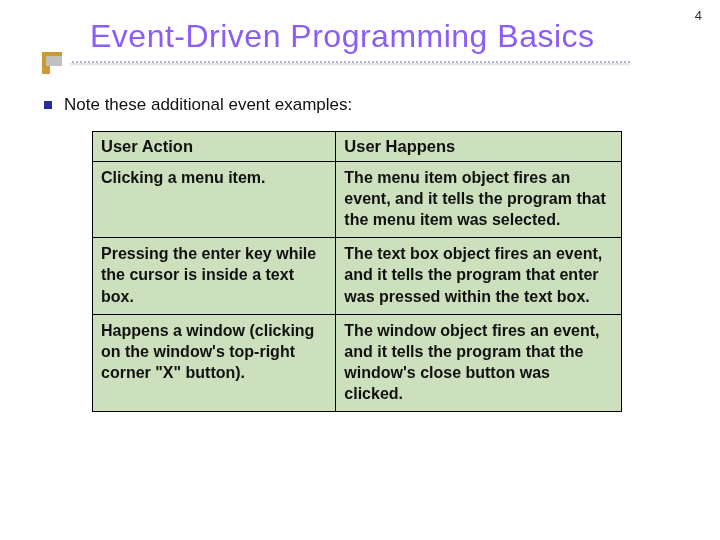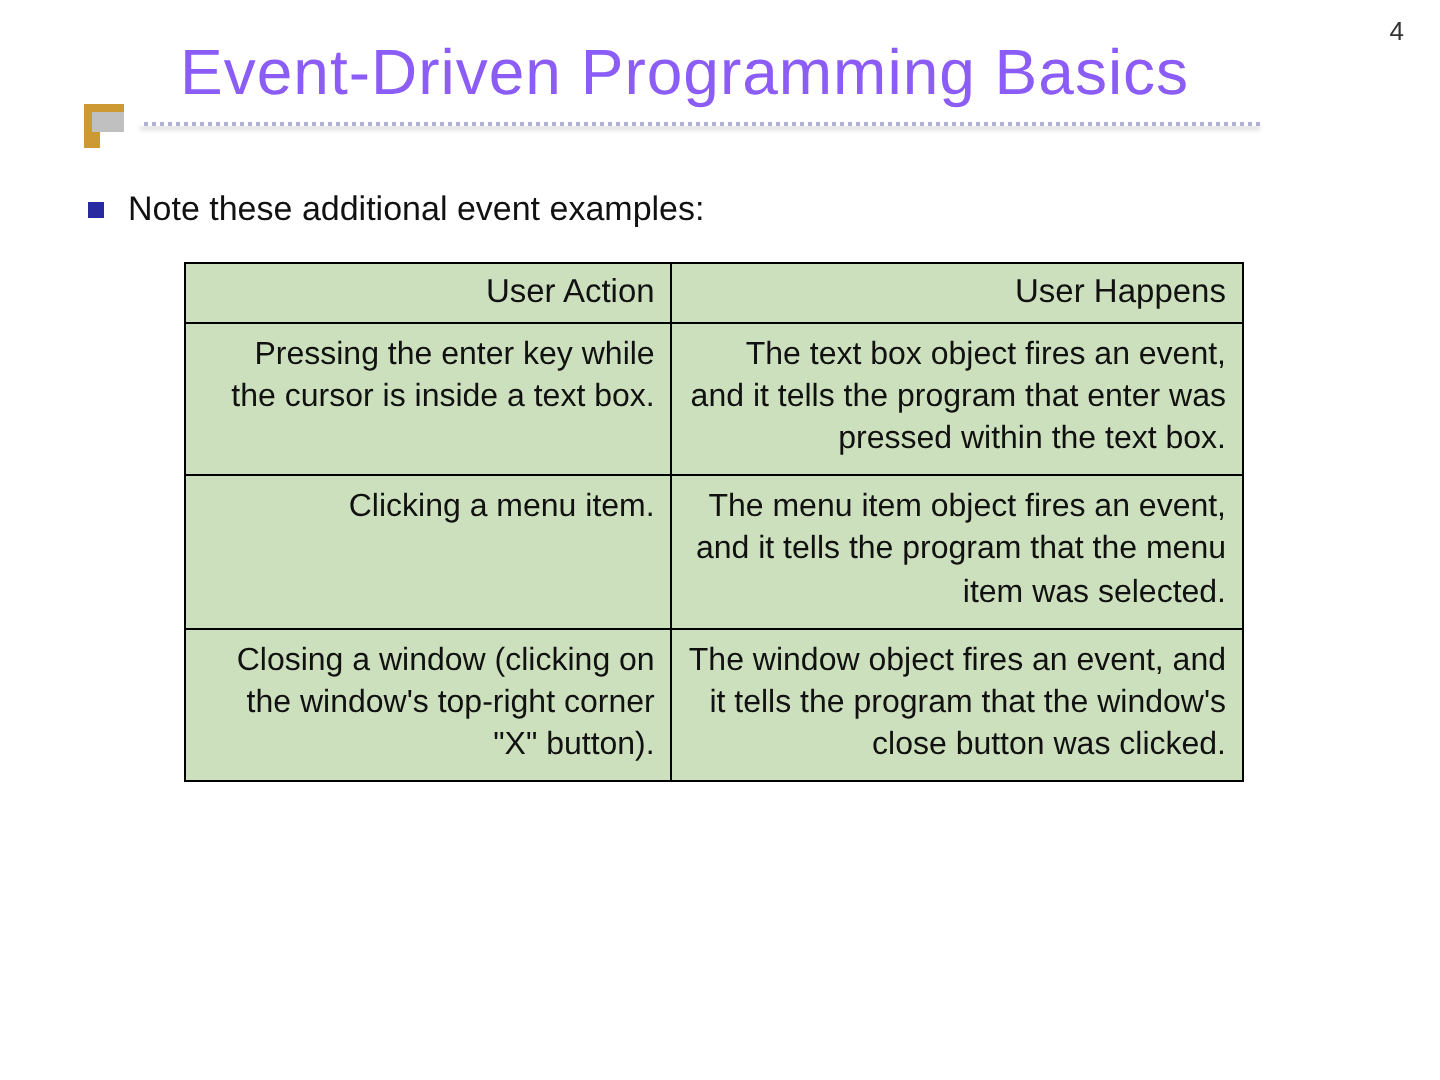--- a/index.html
+++ b/index.html
@@ -85,25 +85,25 @@
   }
   .event-table {
     margin-left: 48px;
     width: 530px;
     border-collapse: collapse;
     background: #cde0bd;
   }
   .event-table th,
   .event-table td {
     border: 1.5px solid #000;
-    text-align: right;
+    text-align: left;
     vertical-align: top;
     font-size: 16px;
     color: #111;
-    font-weight: normal;
+    font-weight: bold;
     margin-left: 20px;
   }
   .event-table th {
     padding: 5px 8px 5px 8px;
     font-size: 16.5px;
   }
   .event-table td {
     padding: 5px 8px 7px 8px;
     line-height: 1.32;
   }
@@ -130,27 +130,27 @@
 
   <table class="event-table">
     <thead>
       <tr>
         <th class="col-action">User Action</th>
         <th class="col-result">User Happens</th>
       </tr>
     </thead>
     <tbody>
       <tr>
+        <td>Clicking a menu item.</td>
+        <td>The menu item object fires an event, and it tells the program that the menu item was selected.</td>
+      </tr>
+      <tr>
         <td>Pressing the enter key while the cursor is inside a text box.</td>
         <td>The text box object fires an event, and it tells the program that enter was pressed within the text box.</td>
       </tr>
       <tr>
-        <td>Clicking a menu item.</td>
-        <td>The menu item object fires an event, and it tells the program that the menu item was selected.</td>
-      </tr>
-      <tr>
-        <td>Closing a window (clicking on the window's top-right corner "X" button).</td>
+        <td>Happens a window (clicking on the window's top-right corner "X" button).</td>
         <td>The window object fires an event, and it tells the program that the window's close button was clicked.</td>
       </tr>
     </tbody>
   </table>
 
 </div>
 
 </body></html>

